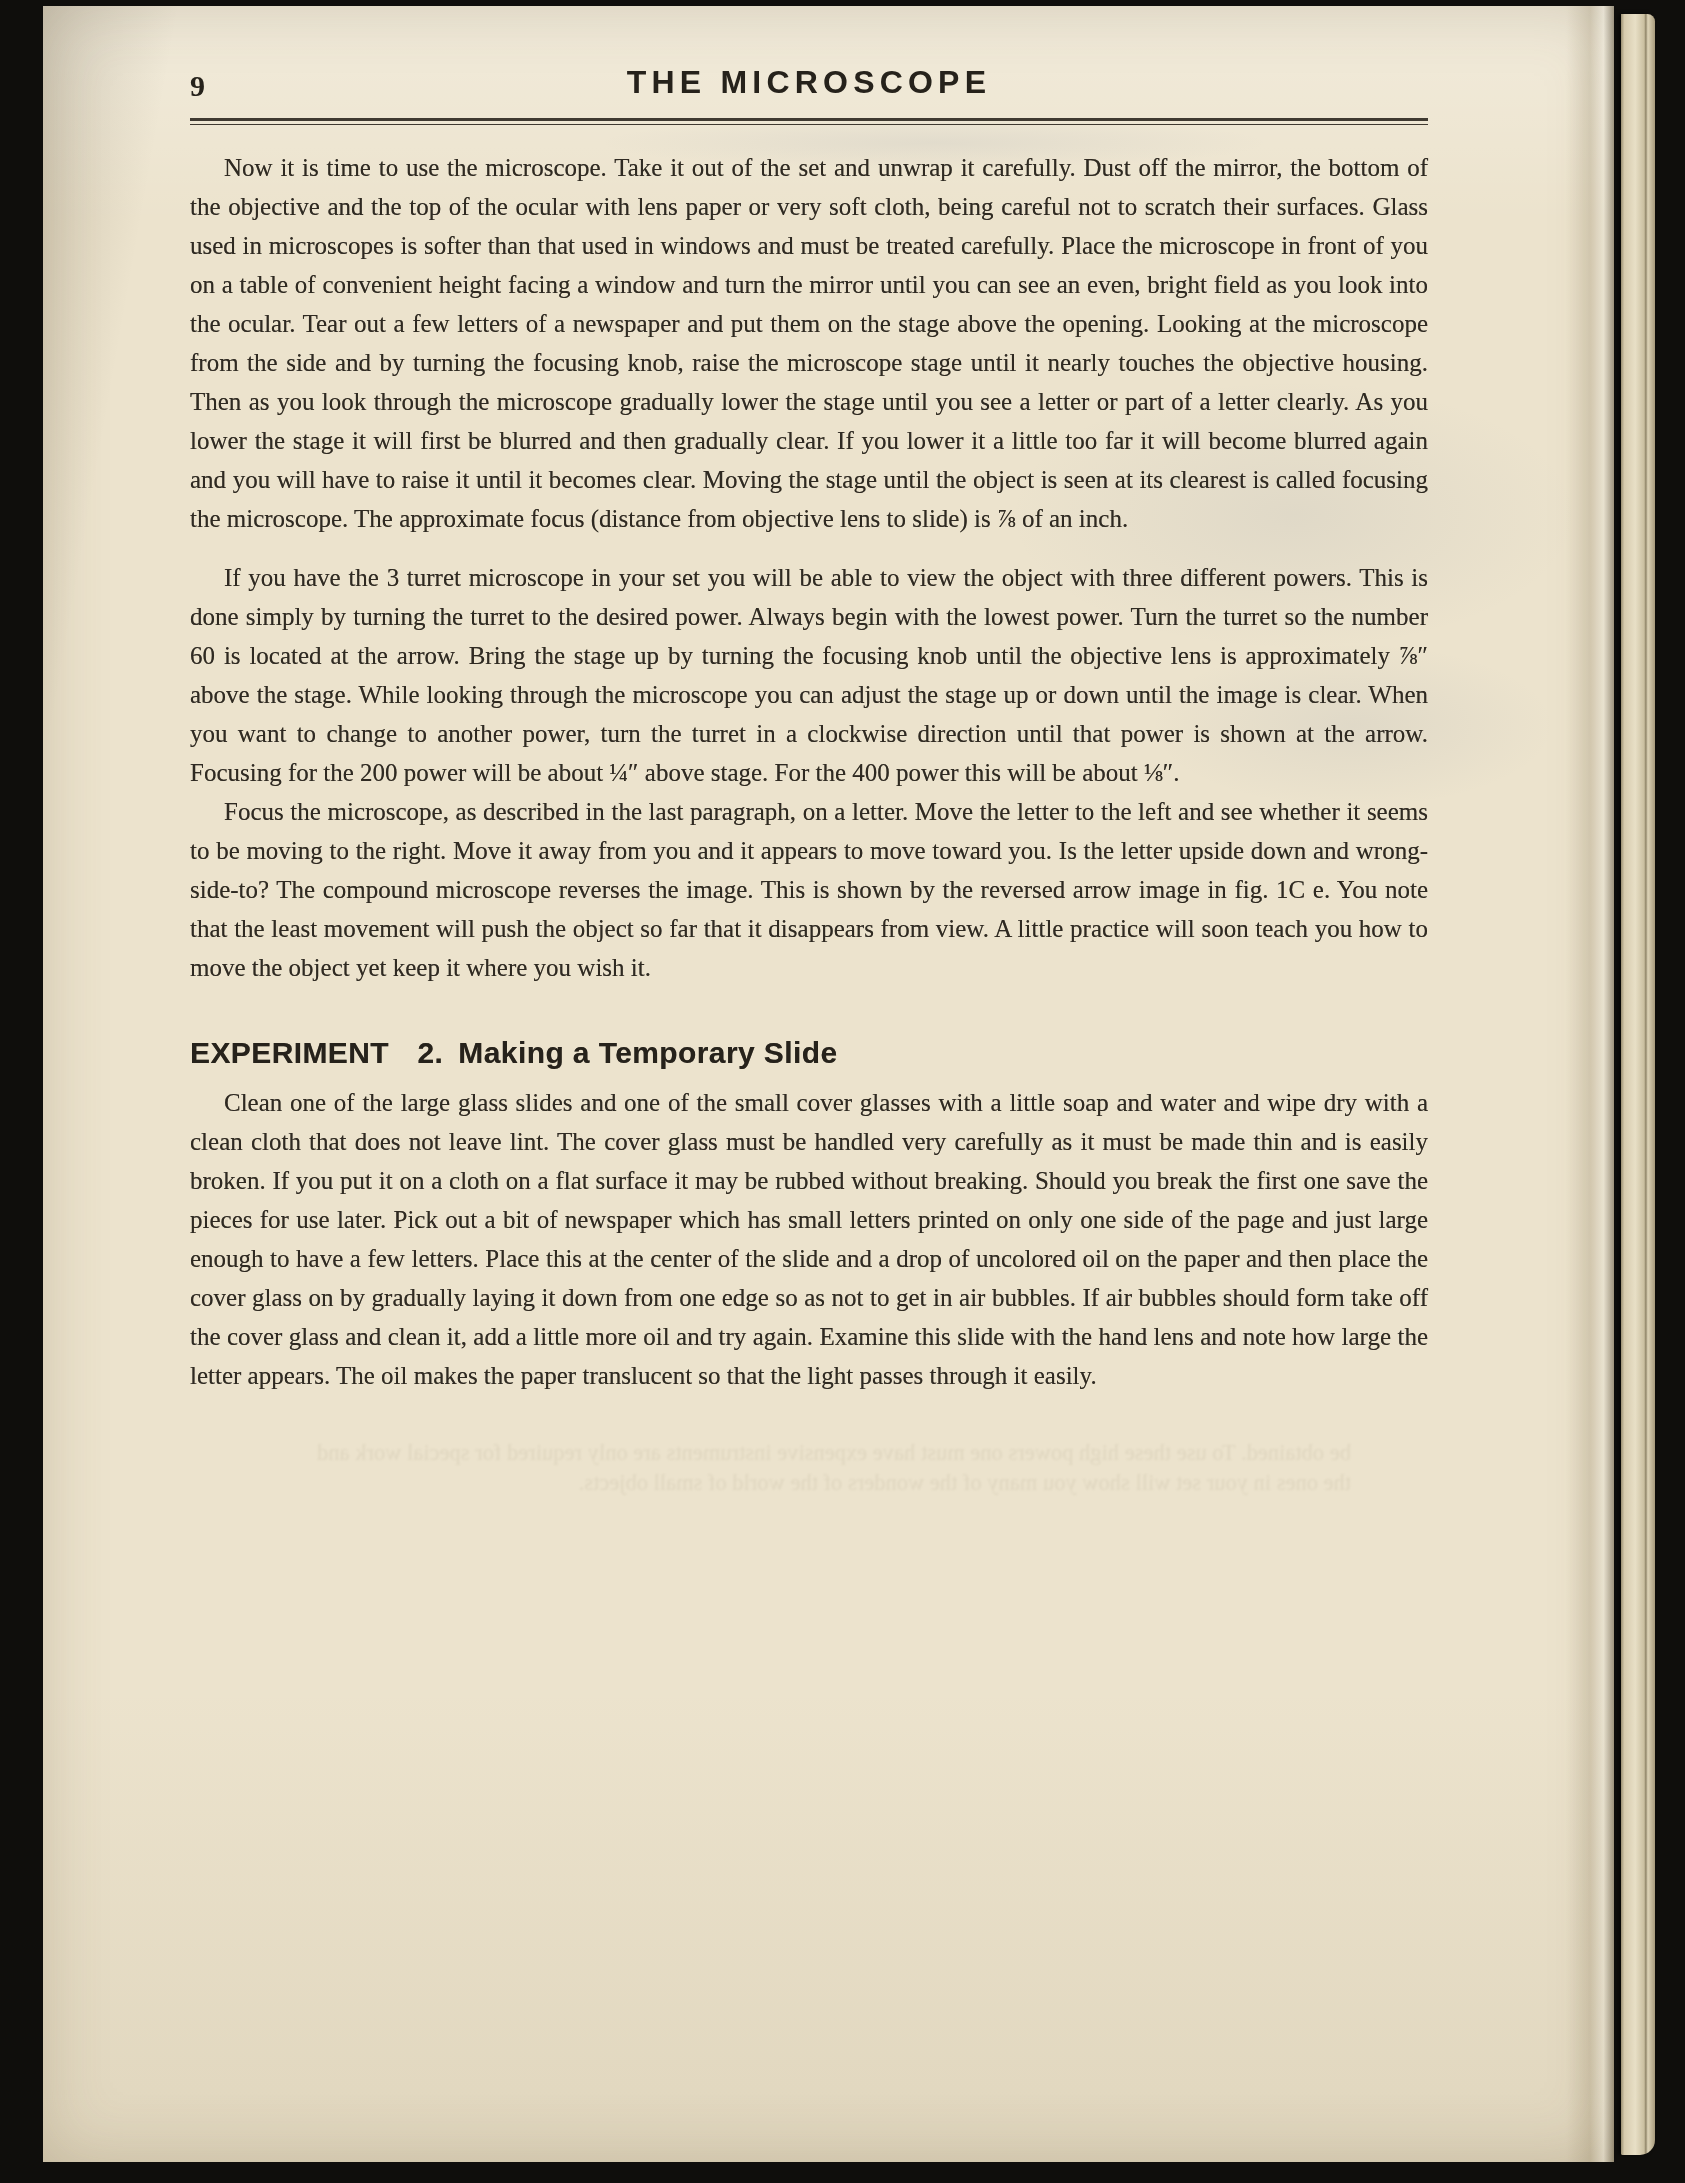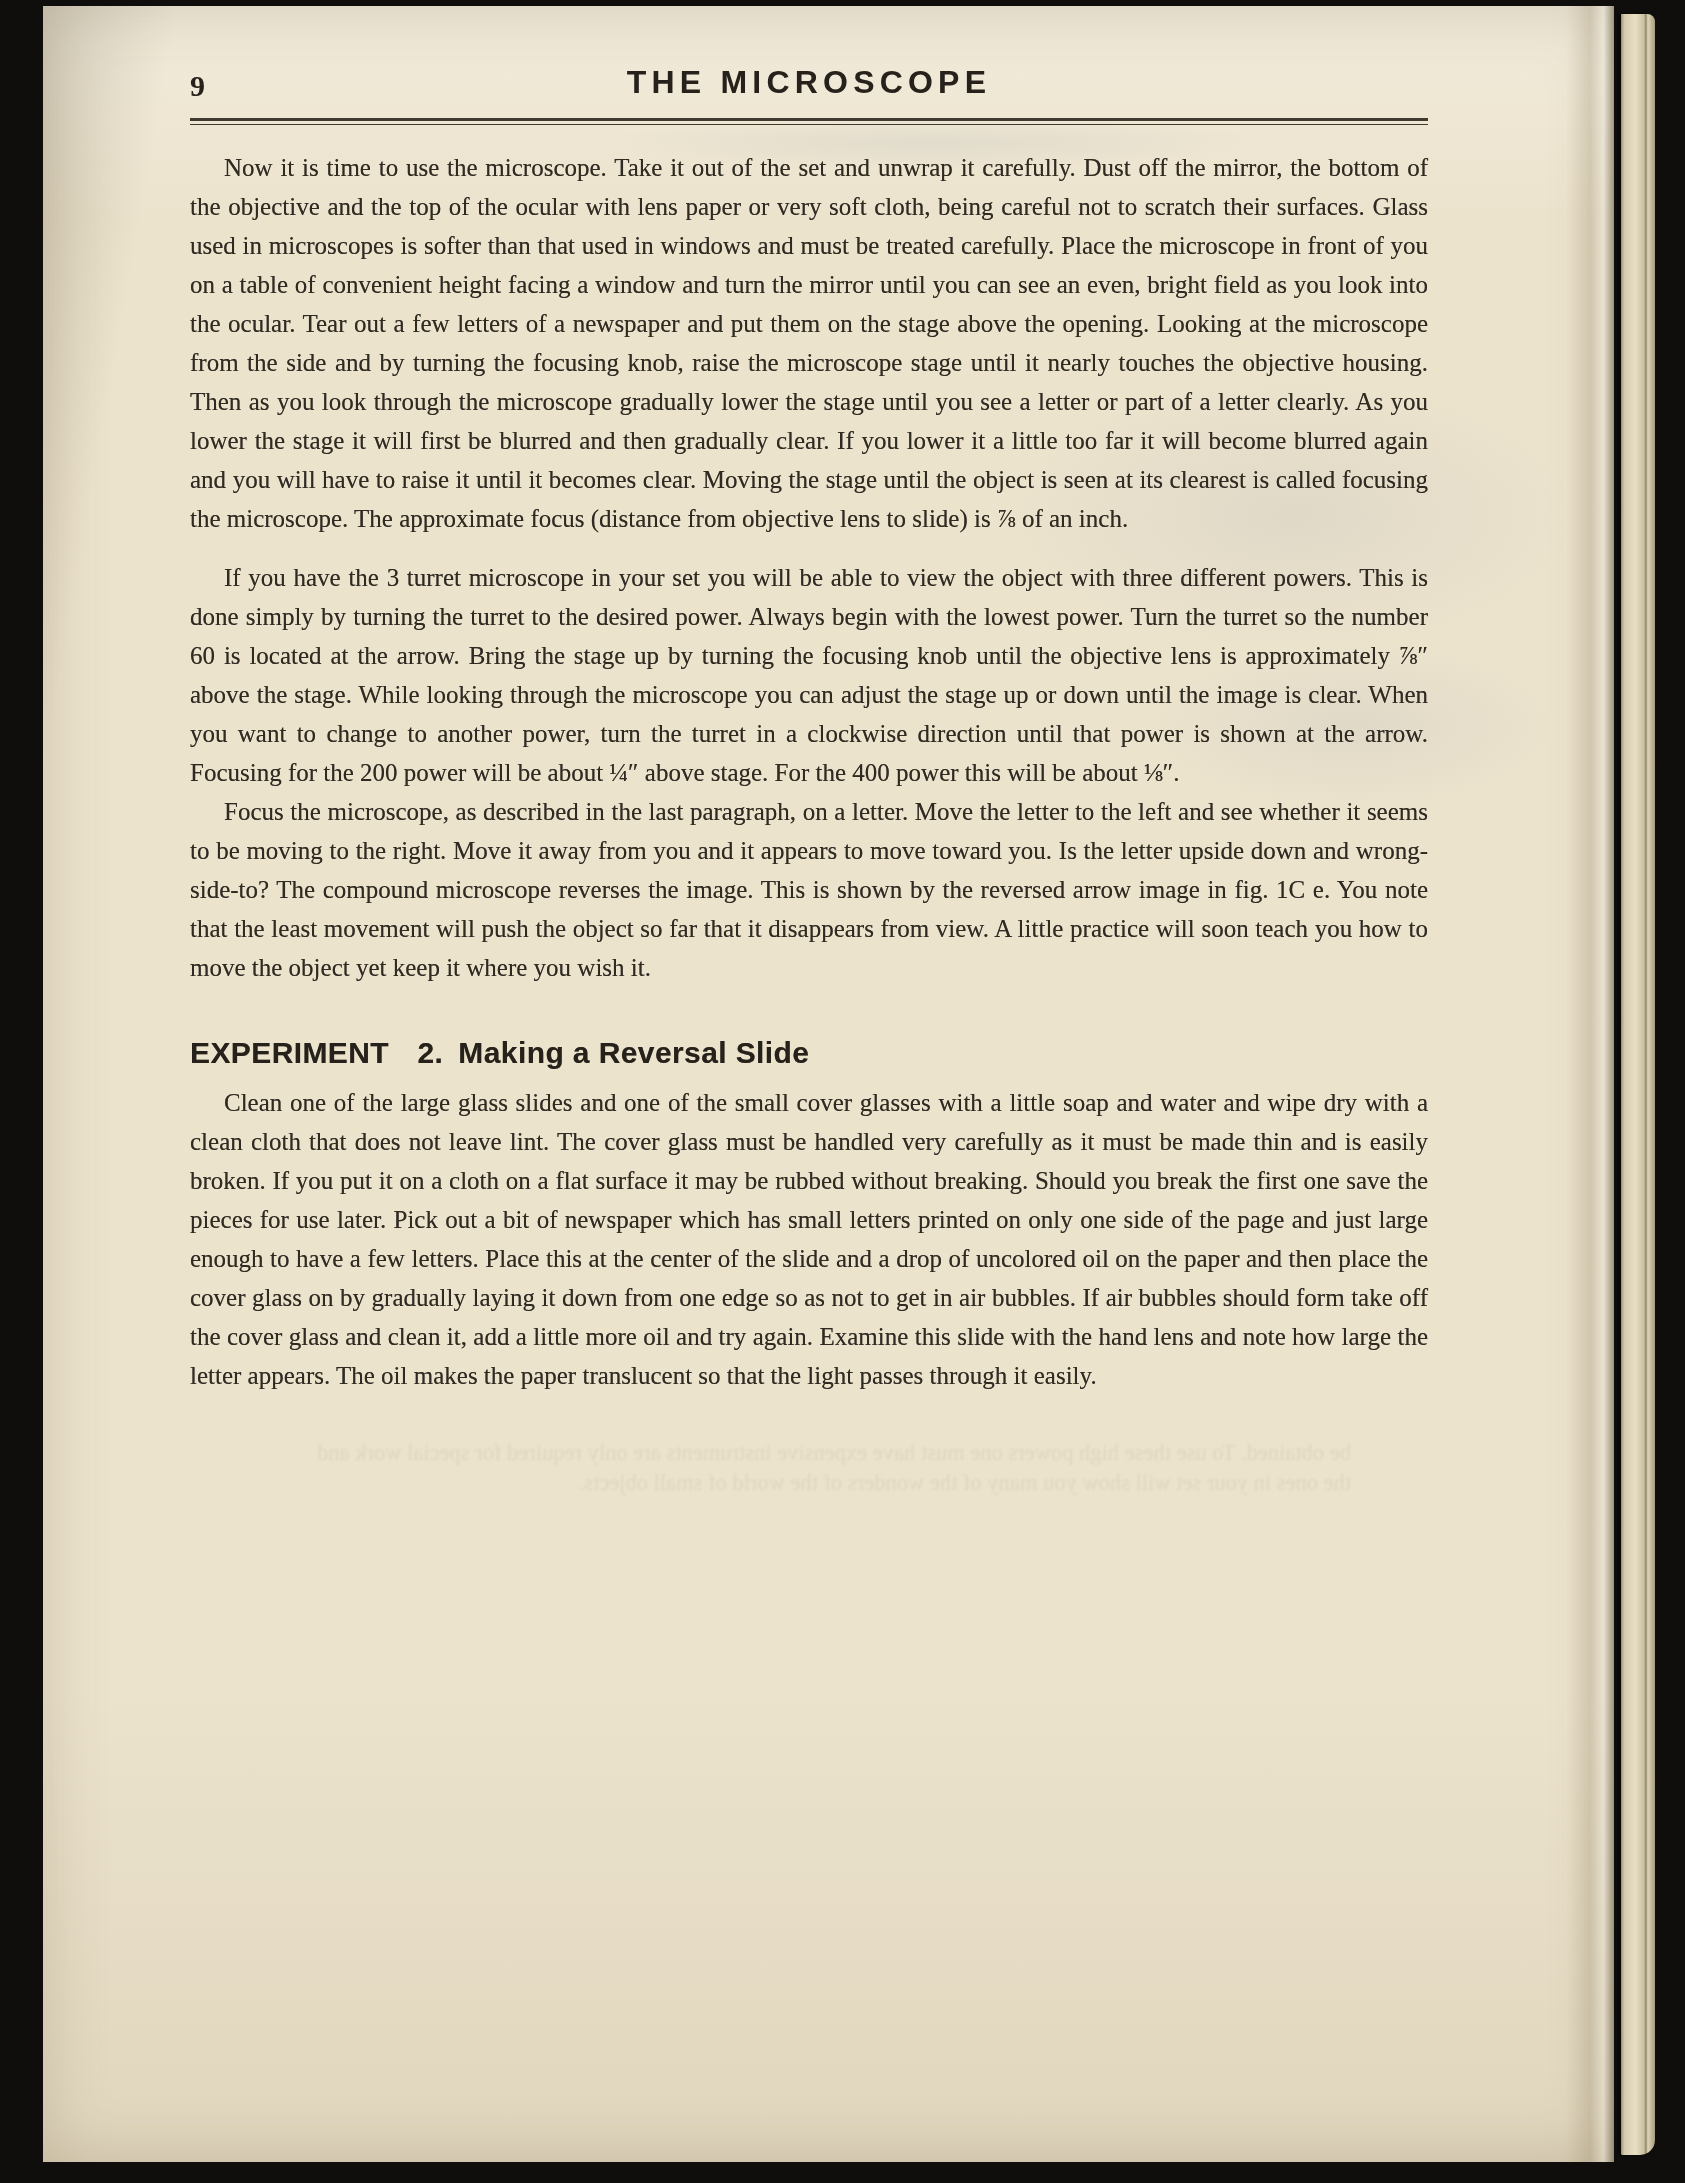--- a/index.html
+++ b/index.html
@@ -151,21 +151,21 @@
 
       <div class="header-rule"></div>
 
       <p class="body-text first-para">Now it is time to use the microscope. Take it out of the set and unwrap it carefully. Dust off the mirror, the bottom of the objective and the top of the ocular with lens paper or very soft cloth, being careful not to scratch their surfaces. Glass used in microscopes is softer than that used in windows and must be treated carefully. Place the microscope in front of you on a table of convenient height facing a window and turn the mirror until you can see an even, bright field as you look into the ocular. Tear out a few letters of a newspaper and put them on the stage above the opening. Looking at the microscope from the side and by turning the focusing knob, raise the microscope stage until it nearly touches the objective housing. Then as you look through the microscope gradually lower the stage until you see a letter or part of a letter clearly. As you lower the stage it will first be blurred and then gradually clear. If you lower it a little too far it will become blurred again and you will have to raise it until it becomes clear. Moving the stage until the object is seen at its clearest is called focusing the microscope. The approximate focus (distance from objective lens to slide) is ⅞ of an inch.</p>
 
       <p class="body-text follow-para">If you have the 3 turret microscope in your set you will be able to view the object with three different powers. This is done simply by turning the turret to the desired power. Always begin with the lowest power. Turn the turret so the number 60 is located at the arrow. Bring the stage up by turning the focusing knob until the objective lens is approximately ⅞″ above the stage. While looking through the microscope you can adjust the stage up or down until the image is clear. When you want to change to another power, turn the turret in a clockwise direction until that power is shown at the arrow. Focusing for the 200 power will be about ¼″ above stage. For the 400 power this will be about ⅛″.</p>
 
 
       <p class="body-text">Focus the microscope, as described in the last paragraph, on a letter. Move the letter to the left and see whether it seems to be moving to the right. Move it away from you and it appears to move toward you. Is the letter upside down and wrong-side-to? The compound microscope reverses the image. This is shown by the reversed arrow image in fig. 1C e. You note that the least movement will push the object so far that it disappears from view. A little practice will soon teach you how to move the object yet keep it where you wish it.</p>
 
-      <h2 class="exp-heading"><span>EXPERIMENT</span><span class="exp-num">2.</span><span>Making a Reversal Slide</span></h2>
+      <h2 class="exp-heading"><span>EXPERIMENT</span><span class="exp-num">2.</span><span>Making a Temporary Slide</span></h2>
 
       <p class="body-text">Clean one of the large glass slides and one of the small cover glasses with a little soap and water and wipe dry with a clean cloth that does not leave lint. The cover glass must be handled very carefully as it must be made thin and is easily broken. If you put it on a cloth on a flat surface it may be rubbed without breaking. Should you break the first one save the pieces for use later. Pick out a bit of newspaper which has small letters printed on only one side of the page and just large enough to have a few letters. Place this at the center of the slide and a drop of uncolored oil on the paper and then place the cover glass on by gradually laying it down from one edge so as not to get in air bubbles. If air bubbles should form take off the cover glass and clean it, add a little more oil and try again. Examine this slide with the hand lens and note how large the letter appears. The oil makes the paper translucent so that the light passes through it easily.</p>
 
       <div class="ghost-text">be obtained. To use these high powers one must have expensive instruments are only required for special work and the ones in your set will show you many of the wonders of the world of small objects.</div>
 
     </div>
   </div>
 
   <div class="edge-strip"></div>
 

